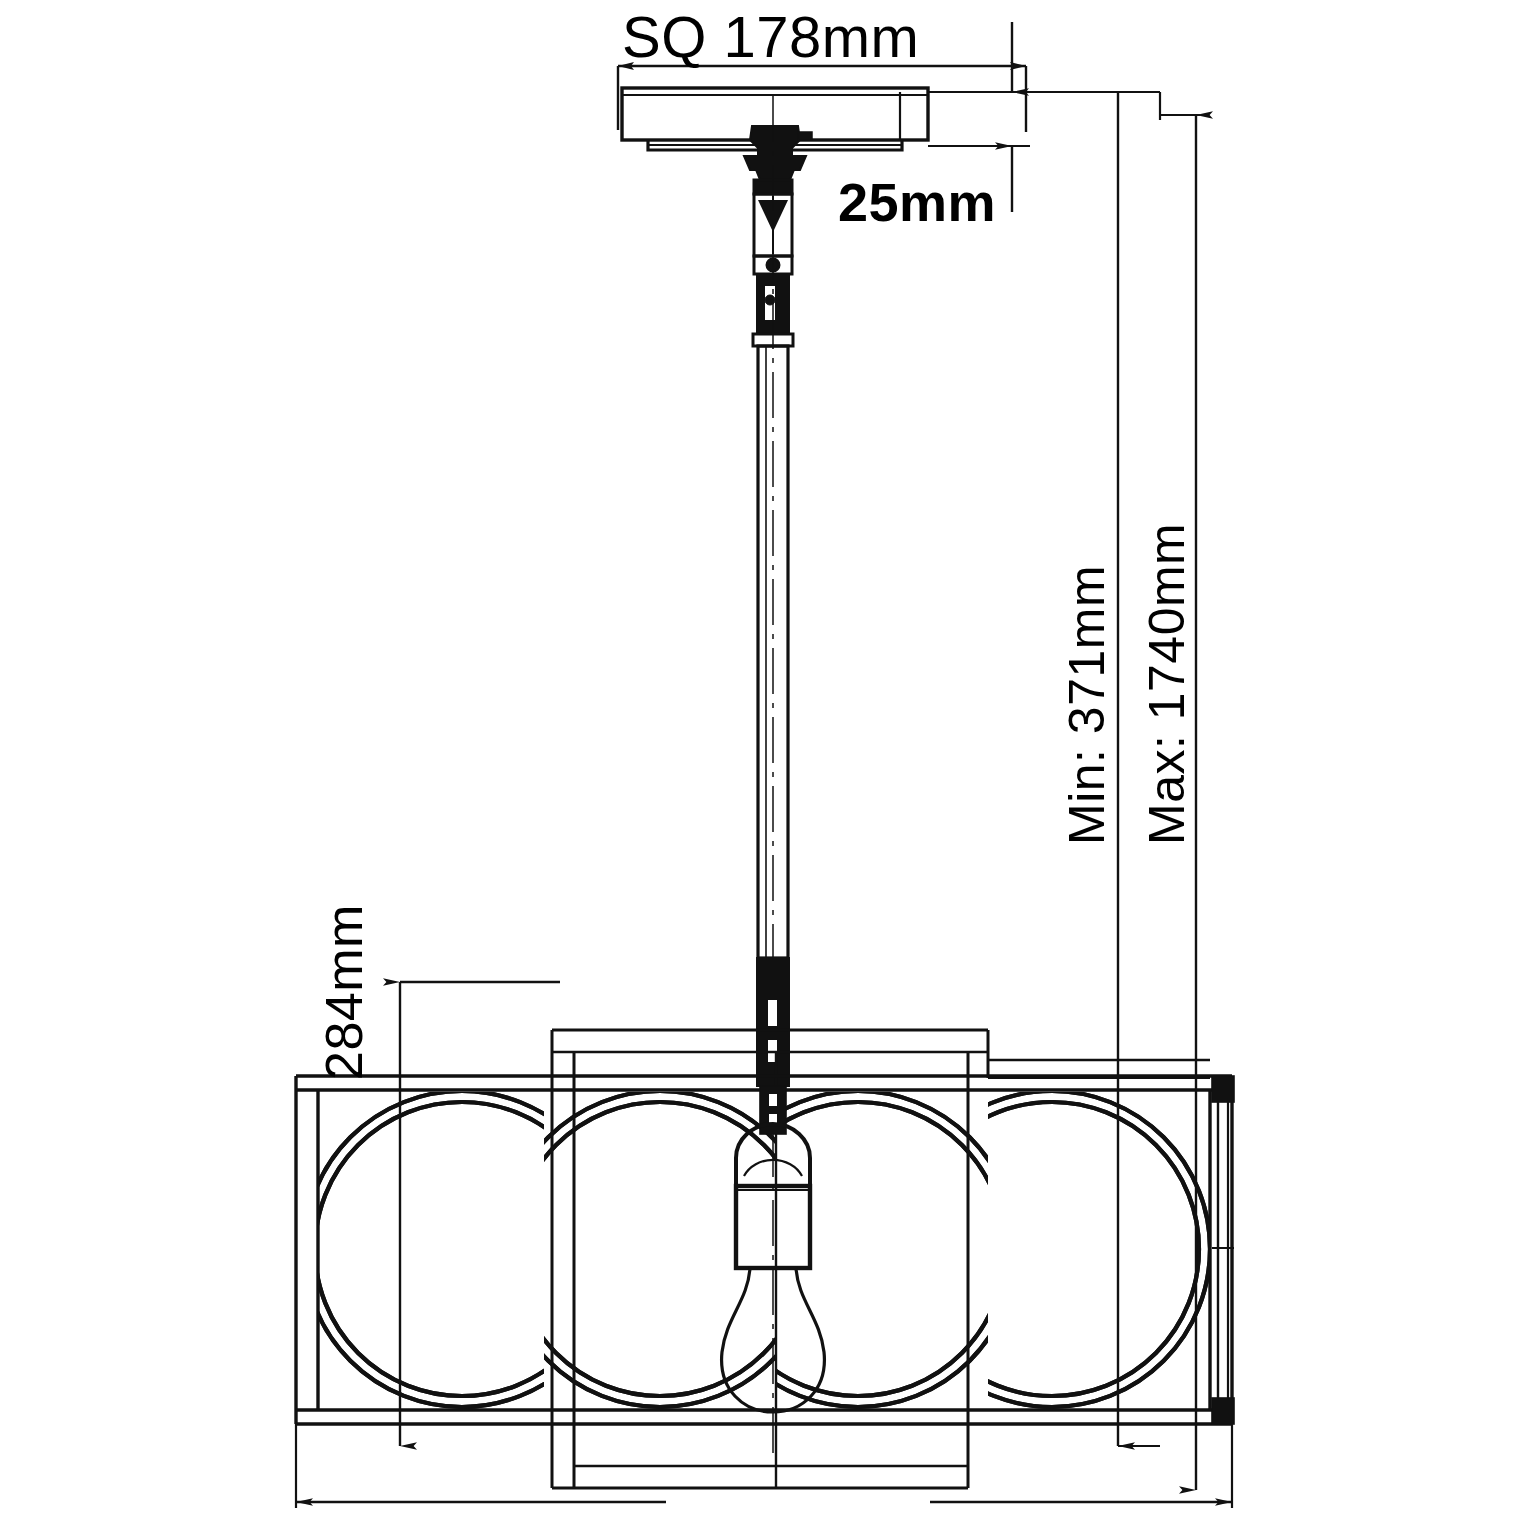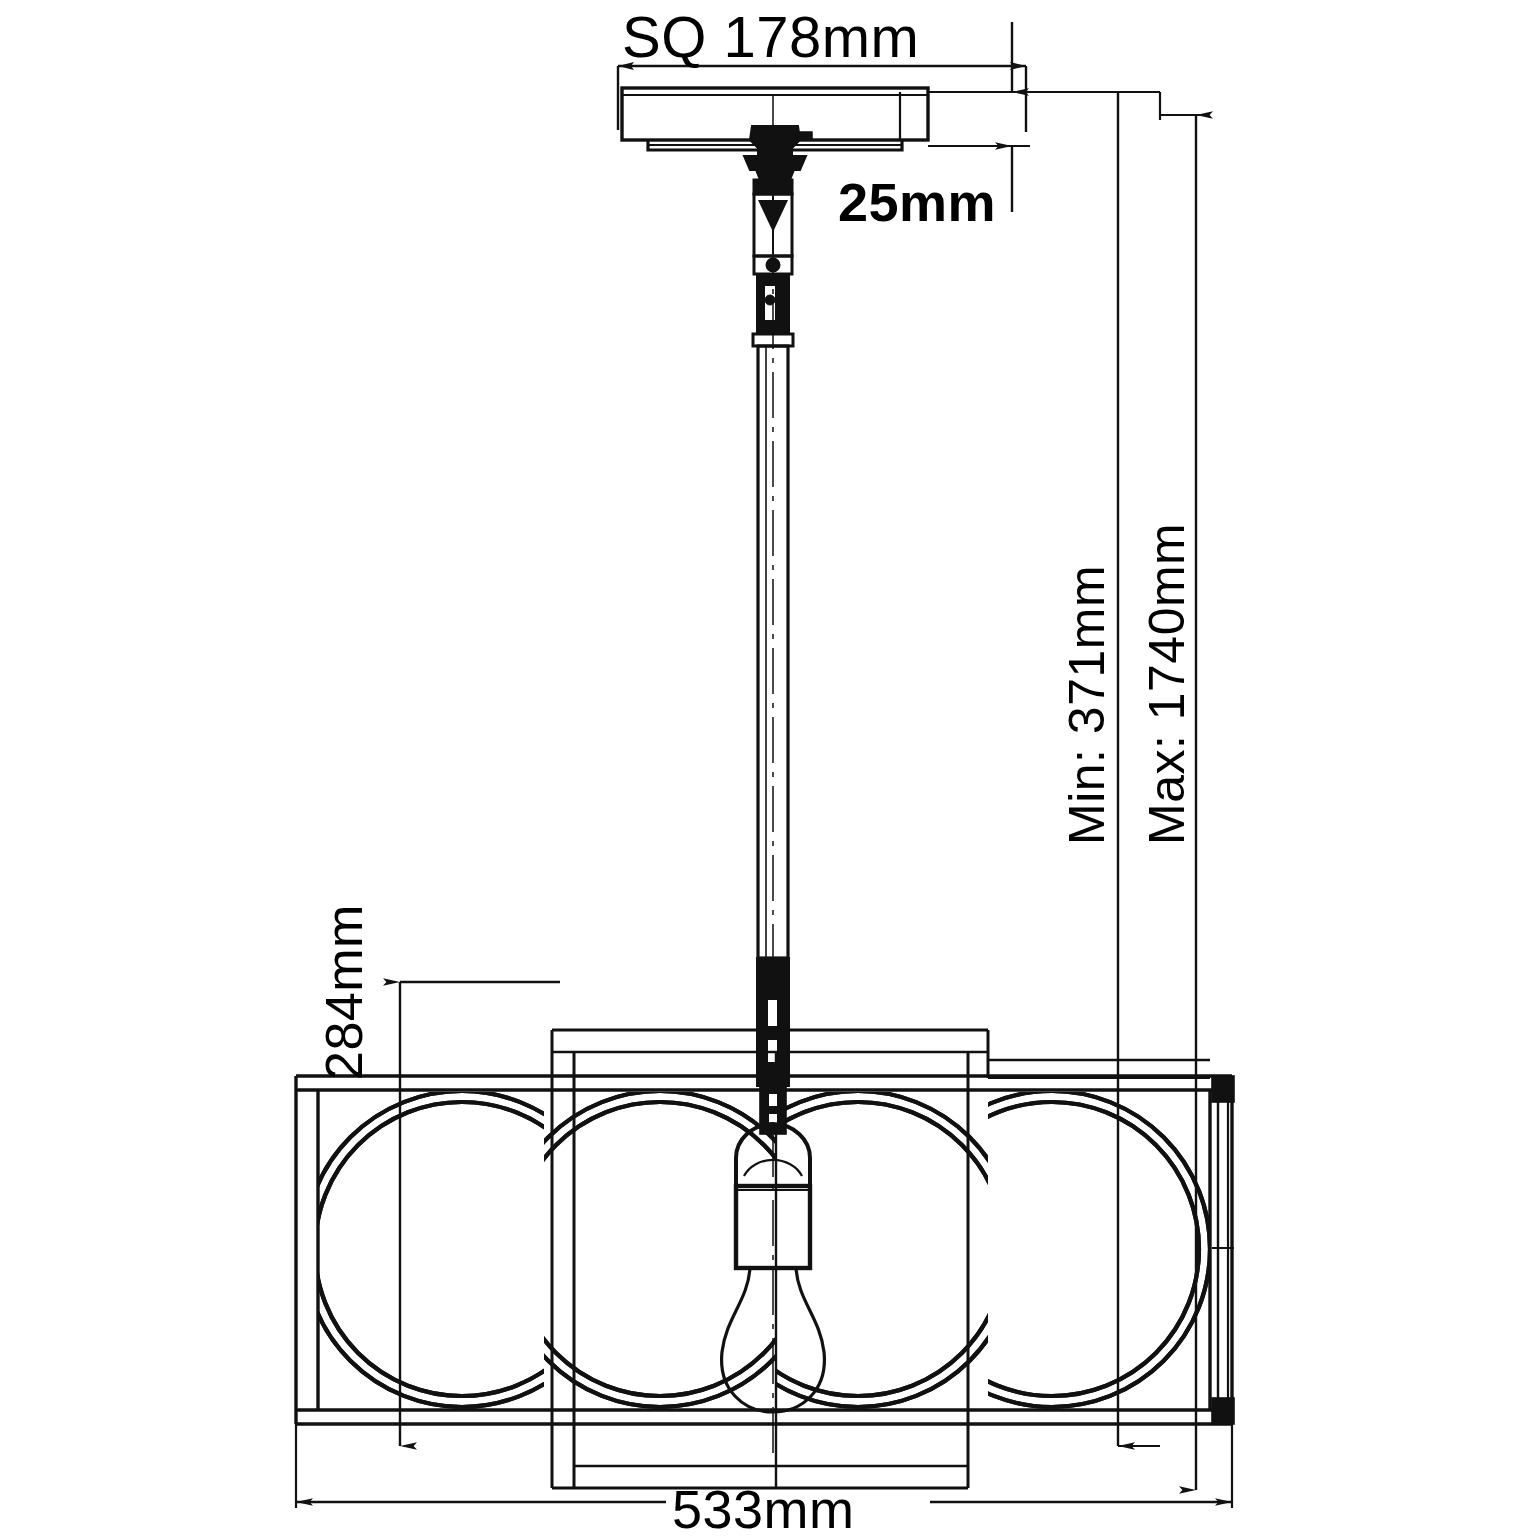--- a/index.html
+++ b/index.html
@@ -273,21 +273,20 @@
         <line x1="930" y1="1502" x2="1232" y2="1502" marker-end="url(#arrRight)"></line>
       </g>
 
     </g>
   </svg>
 
   <div class="dim-label" id="lbl-sq">SQ 178mm</div>
 
   <div class="dim-label" id="lbl-25">25mm</div>
 
-  <div class="dim-label" id="lbl-533">533mm</div>
 
   <div class="dim-label vert" id="lbl-284">284mm</div>
 
   <div class="dim-label vert" id="lbl-min">Min: 371mm</div>
 
   <div class="dim-label vert" id="lbl-max">Max: 1740mm</div>
 
 </div>
 
 </body></html>

